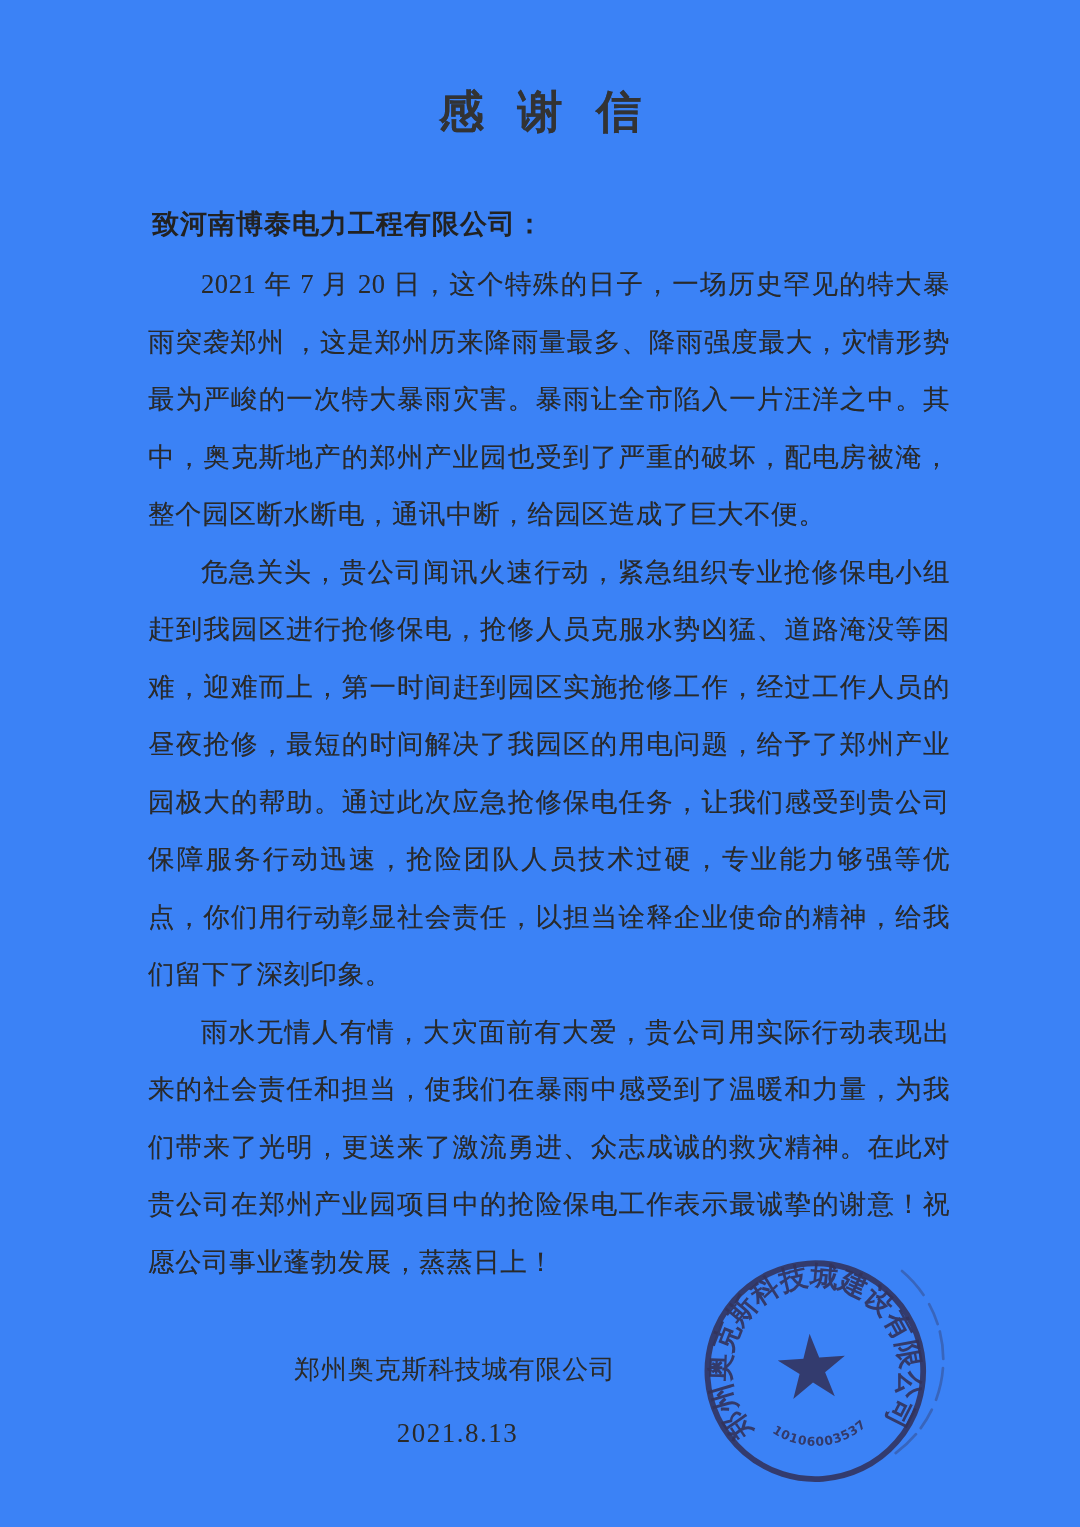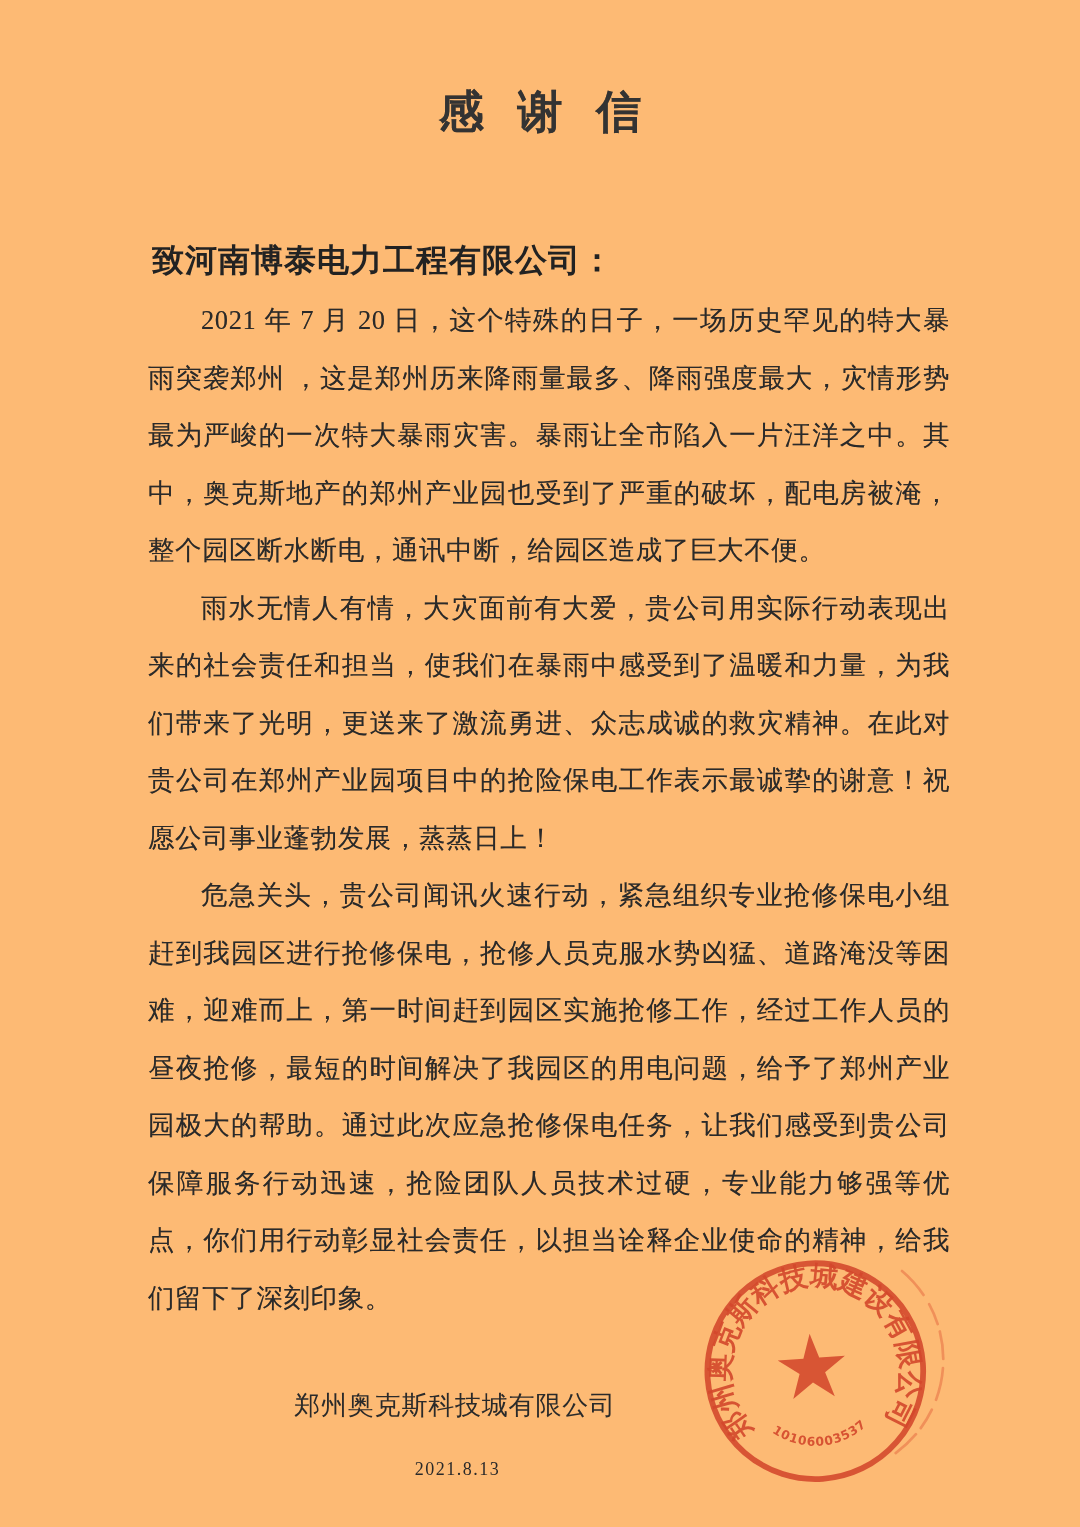--- a/index.html
+++ b/index.html
@@ -1,39 +1,39 @@
 <!DOCTYPE html>
 <html><head>
 <meta charset="utf-8">
 <style>
   html,body { margin:0; padding:0; background:#e8e8e8; }
   .page {
     position: relative;
     width: 1080px;
     height: 1527px;
     margin: 0 auto;
-    background: #fdba74;
+    background: #3b82f6;
     overflow: hidden;
     font-family: "Liberation Serif", "DejaVu Serif", serif;
     color: #282828;
   }
   .title {
     margin-top: 86px;
     text-align: center;
     font-size: 45px;
     font-weight: 600;
     color: #333;
     letter-spacing: 0.75em;
     text-indent: 0.75em;
     line-height: 52px;
     text-shadow: 0 0 0.6px rgba(0,0,0,0.45);
   }
   .salutation {
-    margin: 102px 130px 0 152px;
-    font-size: 32px;
+    margin: 66px 130px 0 152px;
+    font-size: 27px;
     font-weight: 700;
     line-height: 40px;
     color: #222;
     letter-spacing: 1px;
   }
   .body-text {
     margin: 12px 130px 0 148px;
   }
   .body-text p {
     margin: 0;
@@ -54,21 +54,21 @@
   }
   .signature .company {
     font-size: 26px;
     line-height: 40px;
     letter-spacing: 0.8px;
     color: #2a2a2a;
   }
   .signature .date {
     margin-top: 23px;
     margin-right: -5px;
-    font-size: 18px;
+    font-size: 27px;
     line-height: 40px;
     letter-spacing: 1.5px;
     color: #2a2a2a;
   }
   .stamp {
     position: absolute;
     left: 692px;
     top: 1244px;
     width: 262px;
     height: 262px;
@@ -86,22 +86,22 @@
 <body>
 
 <div class="page">
 
   <div class="title">感谢信</div>
 
   <div class="salutation">致河南博泰电力工程有限公司：</div>
 
   <div class="body-text">
     <p>2021 年 7 月 20 日，这个特殊的日子，一场历史罕见的特大暴雨突袭郑州 ，这是郑州历来降雨量最多、降雨强度最大，灾情形势最为严峻的一次特大暴雨灾害。暴雨让全市陷入一片汪洋之中。其中，奥克斯地产的郑州产业园也受到了严重的破坏，配电房被淹，整个园区断水断电，通讯中断，给园区造成了巨大不便。</p>
+    <p>危急关头，贵公司闻讯火速行动，紧急组织专业抢修保电小组赶到我园区进行抢修保电，抢修人员克服水势凶猛、道路淹没等困难，迎难而上，第一时间赶到园区实施抢修工作，经过工作人员的昼夜抢修，最短的时间解决了我园区的用电问题，给予了郑州产业园极大的帮助。通过此次应急抢修保电任务，让我们感受到贵公司保障服务行动迅速，抢险团队人员技术过硬，专业能力够强等优点，你们用行动彰显社会责任，以担当诠释企业使命的精神，给我们留下了深刻印象。</p>
     <p>雨水无情人有情，大灾面前有大爱，贵公司用实际行动表现出来的社会责任和担当，使我们在暴雨中感受到了温暖和力量，为我们带来了光明，更送来了激流勇进、众志成诚的救灾精神。在此对贵公司在郑州产业园项目中的抢险保电工作表示最诚挚的谢意！祝愿公司事业蓬勃发展，蒸蒸日上！</p>
-    <p>危急关头，贵公司闻讯火速行动，紧急组织专业抢修保电小组赶到我园区进行抢修保电，抢修人员克服水势凶猛、道路淹没等困难，迎难而上，第一时间赶到园区实施抢修工作，经过工作人员的昼夜抢修，最短的时间解决了我园区的用电问题，给予了郑州产业园极大的帮助。通过此次应急抢修保电任务，让我们感受到贵公司保障服务行动迅速，抢险团队人员技术过硬，专业能力够强等优点，你们用行动彰显社会责任，以担当诠释企业使命的精神，给我们留下了深刻印象。</p>
   </div>
 
   <div class="signature">
     <div class="company">郑州奥克斯科技城有限公司</div>
     <div class="date">2021.8.13</div>
   </div>
 
   <svg class="stamp" viewBox="0 0 340 340" xmlns="http://www.w3.org/2000/svg" aria-hidden="true">
 
     <path d="M 272.5 35.1 A 150 150 0 0 1 262.1 272.9" fill="none" stroke="rgba(223,112,106,0.45)" stroke-width="3.5" stroke-dasharray="42 14 28 10 36 12" stroke-linecap="round"></path>

